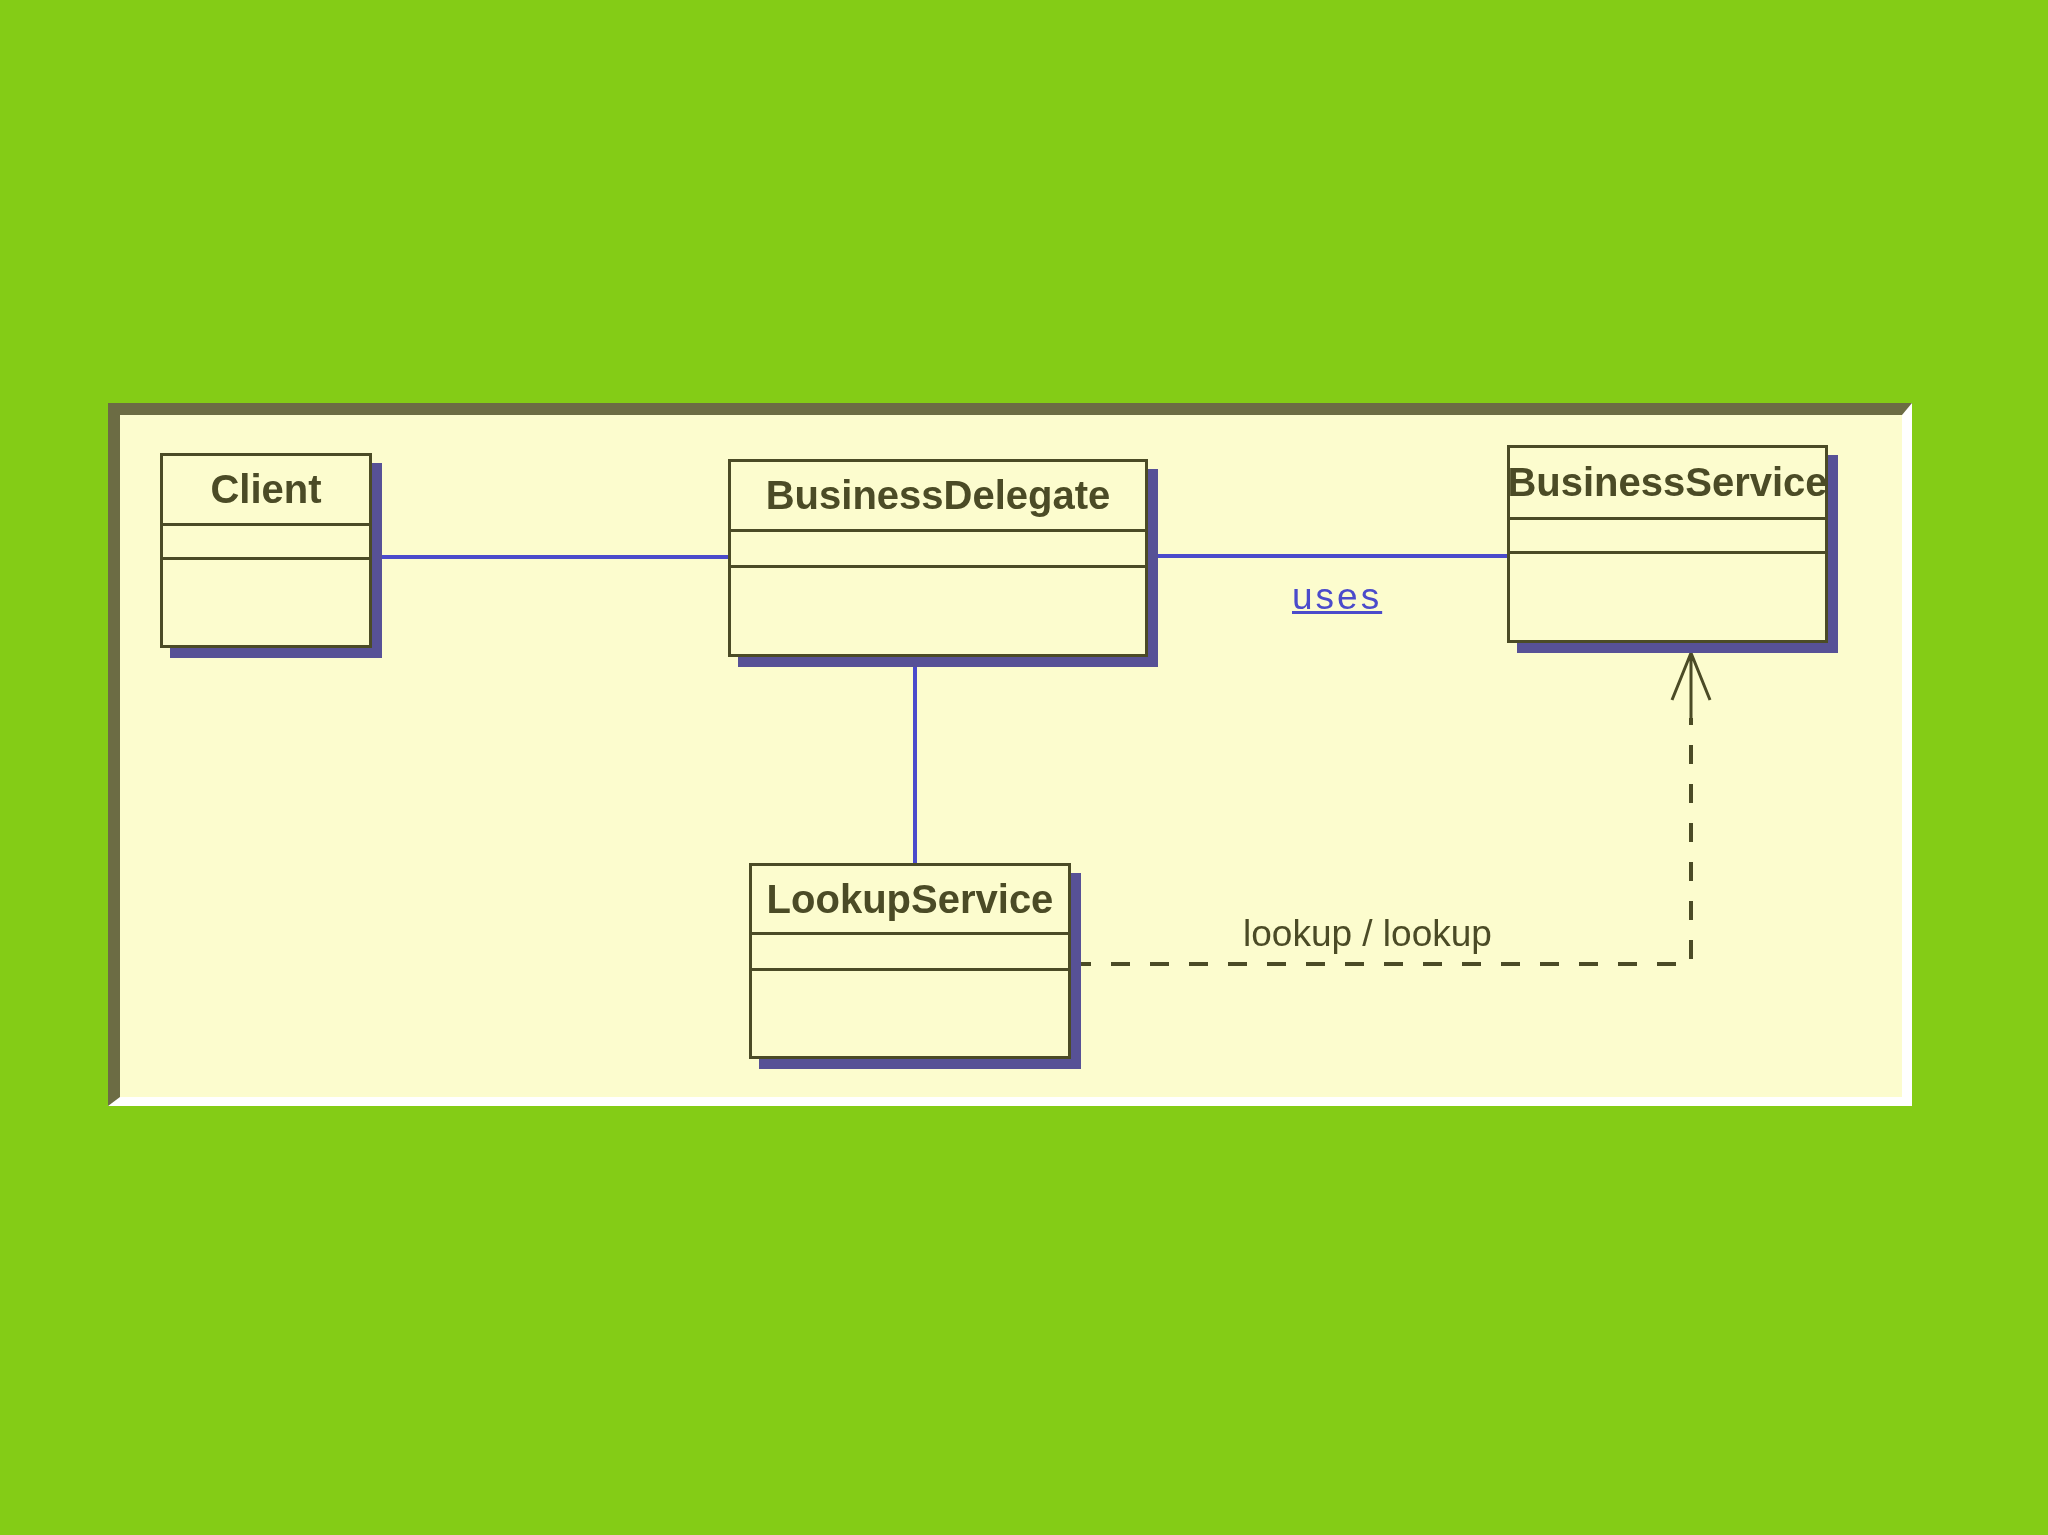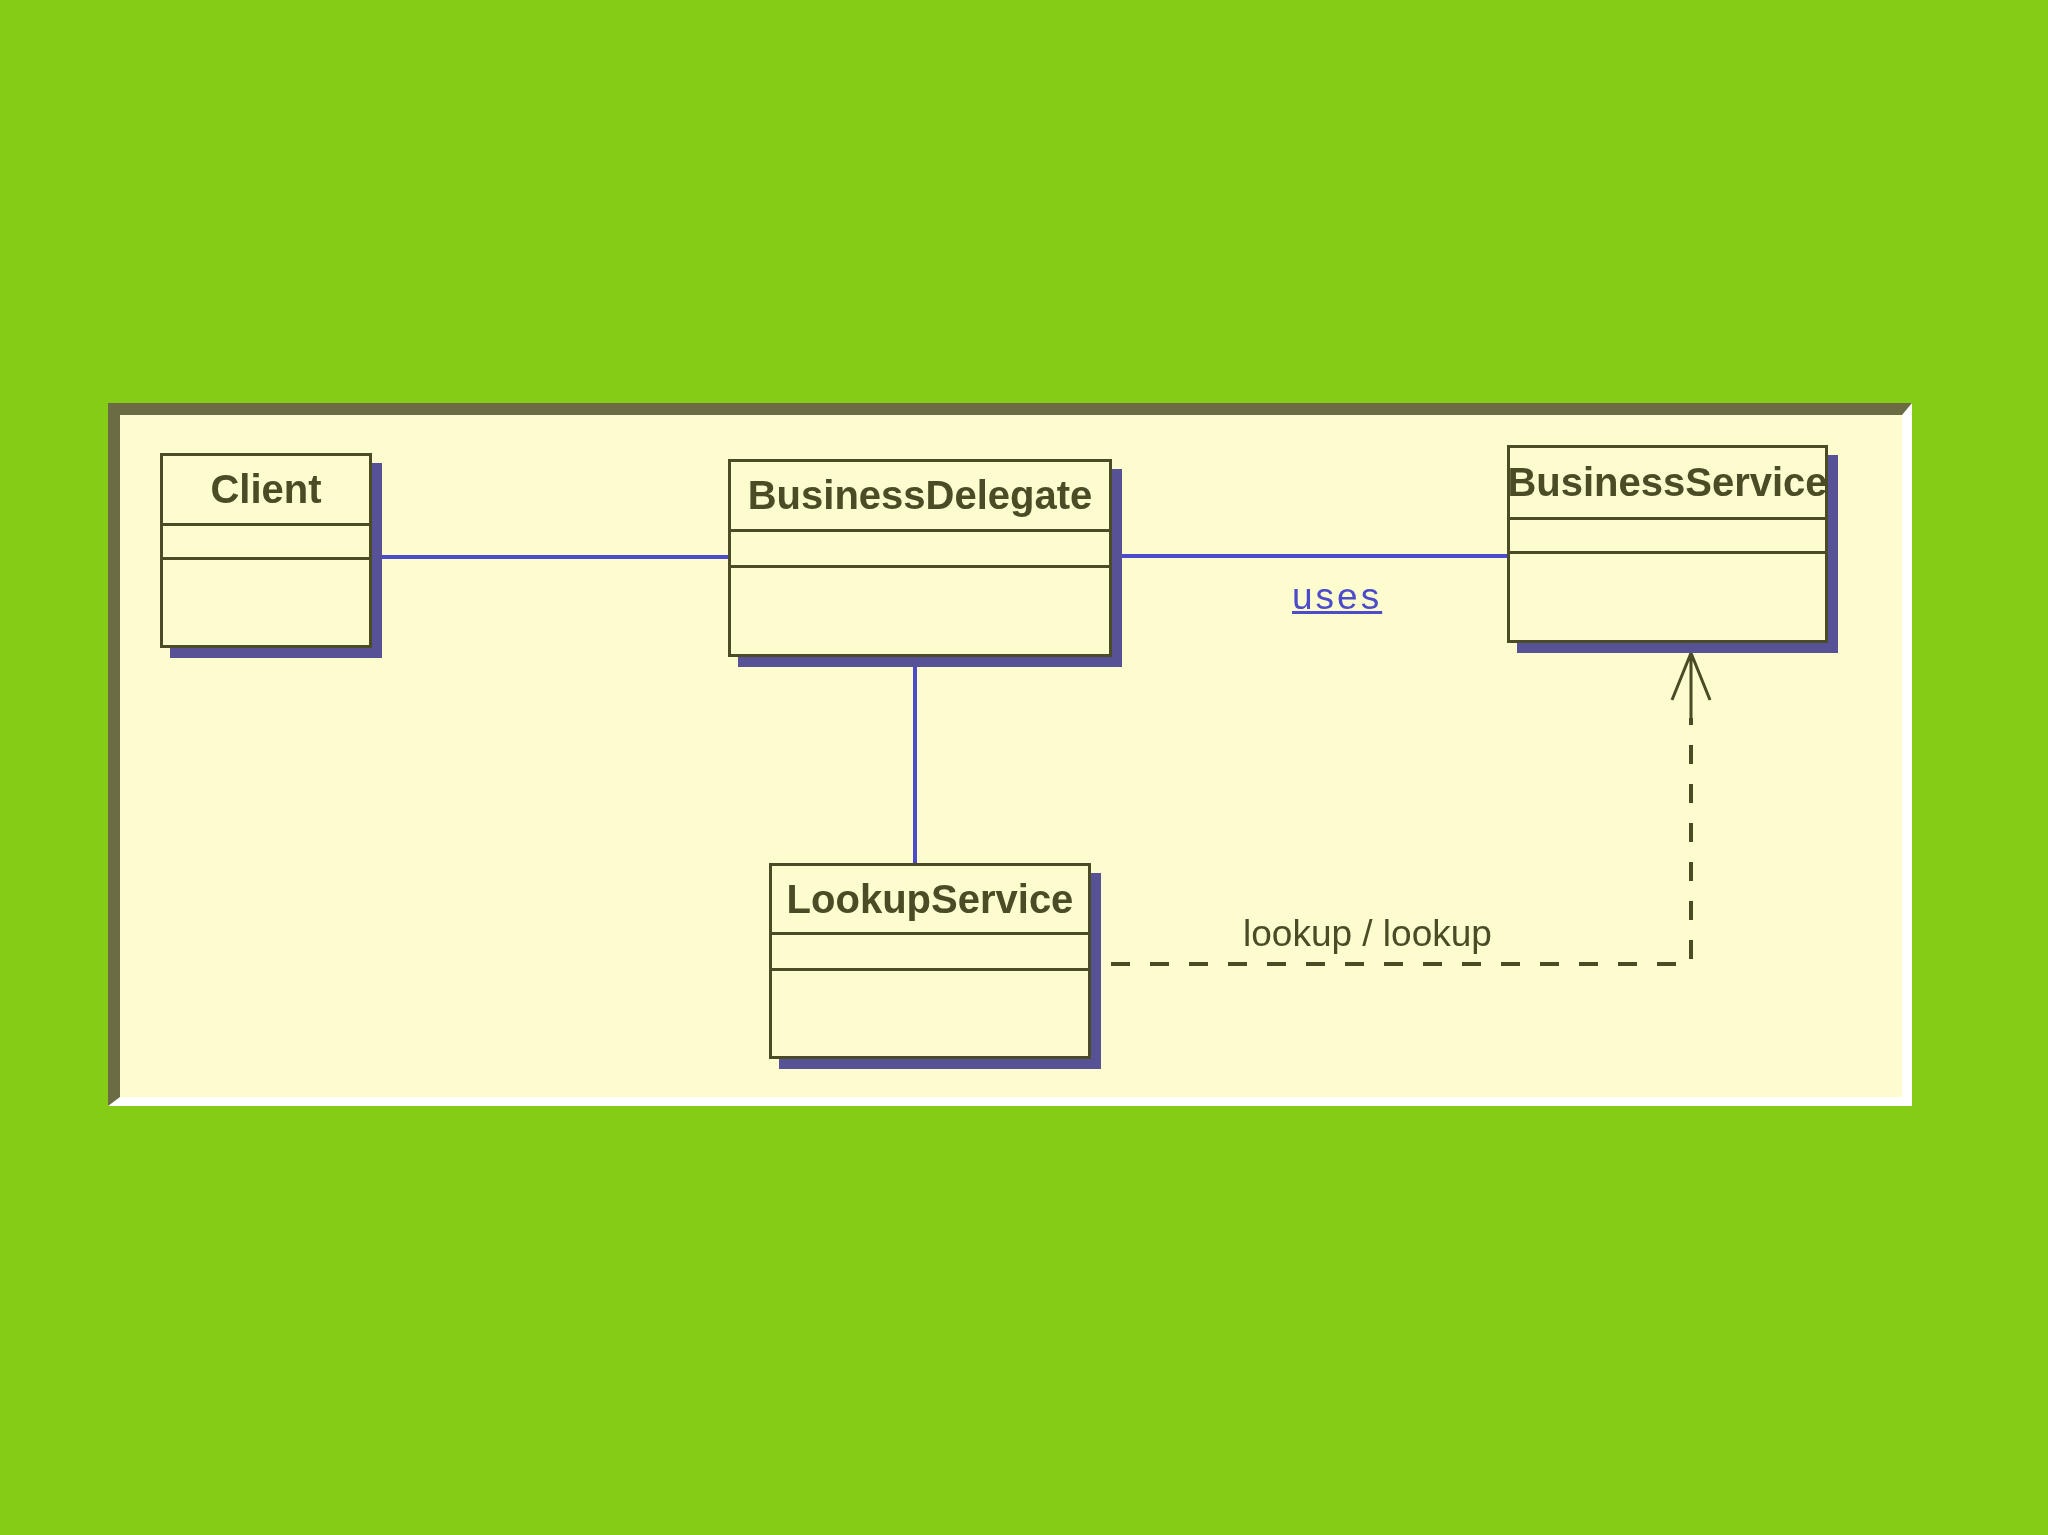--- a/index.html
+++ b/index.html
@@ -40,27 +40,27 @@
     color:#4B4B26;
   }
   .class-attrs{
     box-sizing:border-box;
     border-bottom:3px solid #4B4B26;
   }
   .class-ops{flex:1;}
   .box-client{left:160px;top:453px;width:212px;height:195px;}
   .box-client .class-title{height:70px;}
   .box-client .class-attrs{height:34px;}
-  .box-delegate{left:728px;top:459px;width:384px;height:198px;}
+  .box-delegate{left:728px;top:459px;width:420px;height:198px;}
   .box-delegate .class-title{height:70px;}
   .box-delegate .class-attrs{height:36px;}
   .box-service{left:1507px;top:445px;width:321px;height:198px;}
   .box-service .class-title{height:72px;}
   .box-service .class-attrs{height:34px;}
-  .box-lookup{left:769px;top:863px;width:322px;height:196px;}
+  .box-lookup{left:749px;top:863px;width:322px;height:196px;}
   .box-lookup .class-title{height:69px;}
   .box-lookup .class-attrs{height:36px;}
   .edge-label{
     position:absolute;
     font-size:37px;
     white-space:nowrap;
   }
   .label-uses{
     left:1292px;top:576px;
     color:#4B4BCB;

